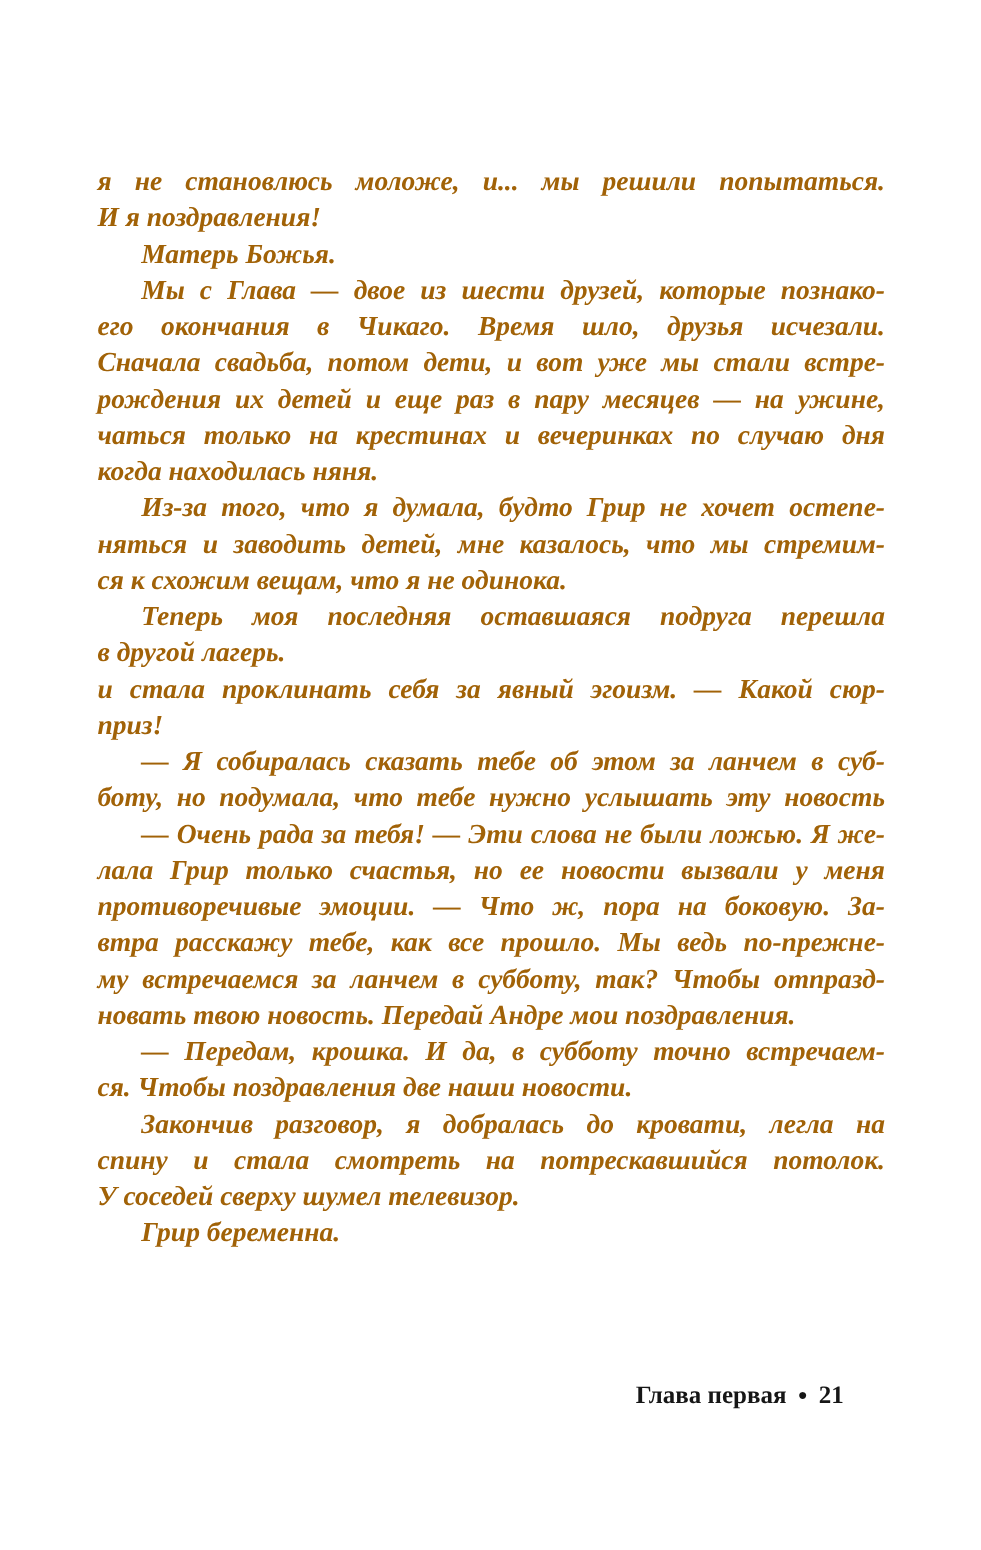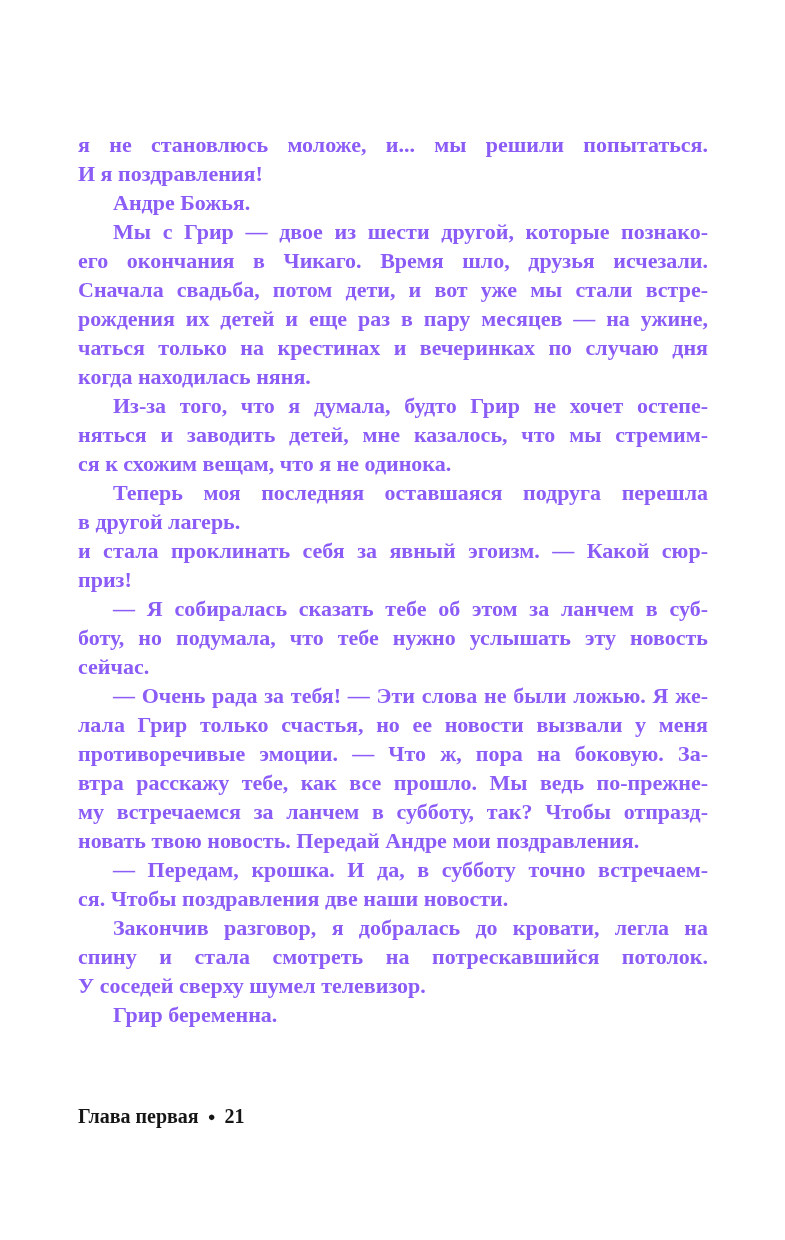--- a/index.html
+++ b/index.html
@@ -17,81 +17,82 @@
   .page {
     position: absolute;
     inset: 0;
     background: #ffffff;
   }
   .text-block {
     position: absolute;
     left: 78px;
     top: 130px;
     width: 630px;
-    color: #8b5cf6;
+    color: #a16207;
     font-size: 22px;
     font-weight: 700;
     line-height: 29px;
+    font-style: italic;
   }
   .line {
     text-align: justify;
     text-align-last: justify;
     white-space: normal;
     height: 29px;
   }
   .line.last {
     text-align-last: left;
   }
   .line.indent {
     text-indent: 35px;
   }
   .footer {
     position: absolute;
     left: 78px;
     top: 1103px;
     width: 630px;
     box-sizing: border-box;
     padding-right: 33px;
+    text-align: right;
     color: #161616;
     font-size: 20px;
     font-weight: 700;
     line-height: 26px;
   }
   .footer .bullet {
     display: inline-block;
     font-size: 13px;
     vertical-align: 2px;
     margin: 0 9px;
   }
 </style>
 </head>
 <body>
 
 <div class="page">
 
   <div class="text-block" id="text-block">
       <div class="line">я не становлюсь моложе, и... мы решили попытаться.</div>
       <div class="line last">И я поздравления!</div>
-      <div class="line last indent">Андре Божья.</div>
-      <div class="line indent">Мы с Грир — двое из шести другой, которые познако-</div>
+      <div class="line last indent">Матерь Божья.</div>
+      <div class="line indent">Мы с Глава — двое из шести друзей, которые познако-</div>
       <div class="line">его окончания в Чикаго. Время шло, друзья исчезали.</div>
       <div class="line">Сначала свадьба, потом дети, и вот уже мы стали встре-</div>
       <div class="line">рождения их детей и еще раз в пару месяцев — на ужине,</div>
       <div class="line">чаться только на крестинах и вечеринках по случаю дня</div>
       <div class="line last">когда находилась няня.</div>
       <div class="line indent">Из-за того, что я думала, будто Грир не хочет остепе-</div>
       <div class="line">няться и заводить детей, мне казалось, что мы стремим-</div>
       <div class="line last">ся к схожим вещам, что я не одинока.</div>
       <div class="line indent">Теперь моя последняя оставшаяся подруга перешла</div>
       <div class="line last">в другой лагерь.</div>
       <div class="line">и стала проклинать себя за явный эгоизм. — Какой сюр-</div>
       <div class="line last">приз!</div>
       <div class="line indent">— Я собиралась сказать тебе об этом за ланчем в суб-</div>
       <div class="line">боту, но подумала, что тебе нужно услышать эту новость</div>
-      <div class="line last">сейчас.</div>
       <div class="line indent">— Очень рада за тебя! — Эти слова не были ложью. Я же-</div>
       <div class="line">лала Грир только счастья, но ее новости вызвали у меня</div>
       <div class="line">противоречивые эмоции. — Что ж, пора на боковую. За-</div>
       <div class="line">втра расскажу тебе, как все прошло. Мы ведь по-прежне-</div>
       <div class="line">му встречаемся за ланчем в субботу, так? Чтобы отпразд-</div>
       <div class="line last">новать твою новость. Передай Андре мои поздравления.</div>
       <div class="line indent">— Передам, крошка. И да, в субботу точно встречаем-</div>
       <div class="line last">ся. Чтобы поздравления две наши новости.</div>
       <div class="line indent">Закончив разговор, я добралась до кровати, легла на</div>
       <div class="line">спину и стала смотреть на потрескавшийся потолок.</div>

